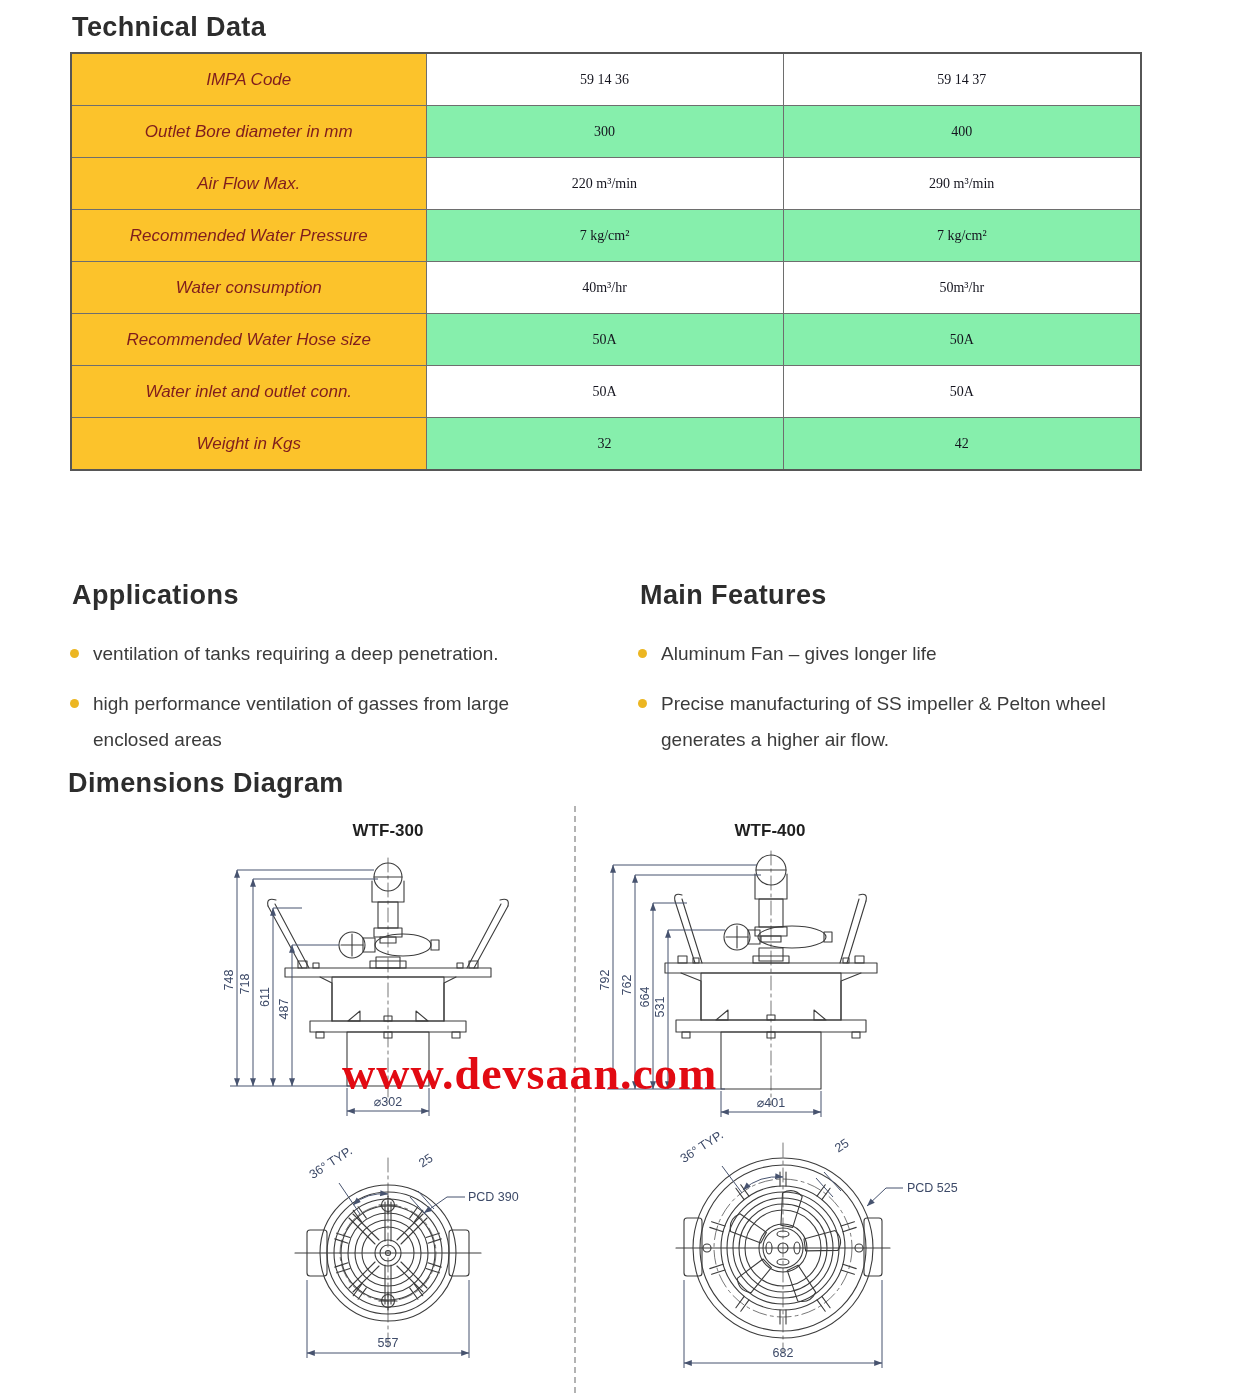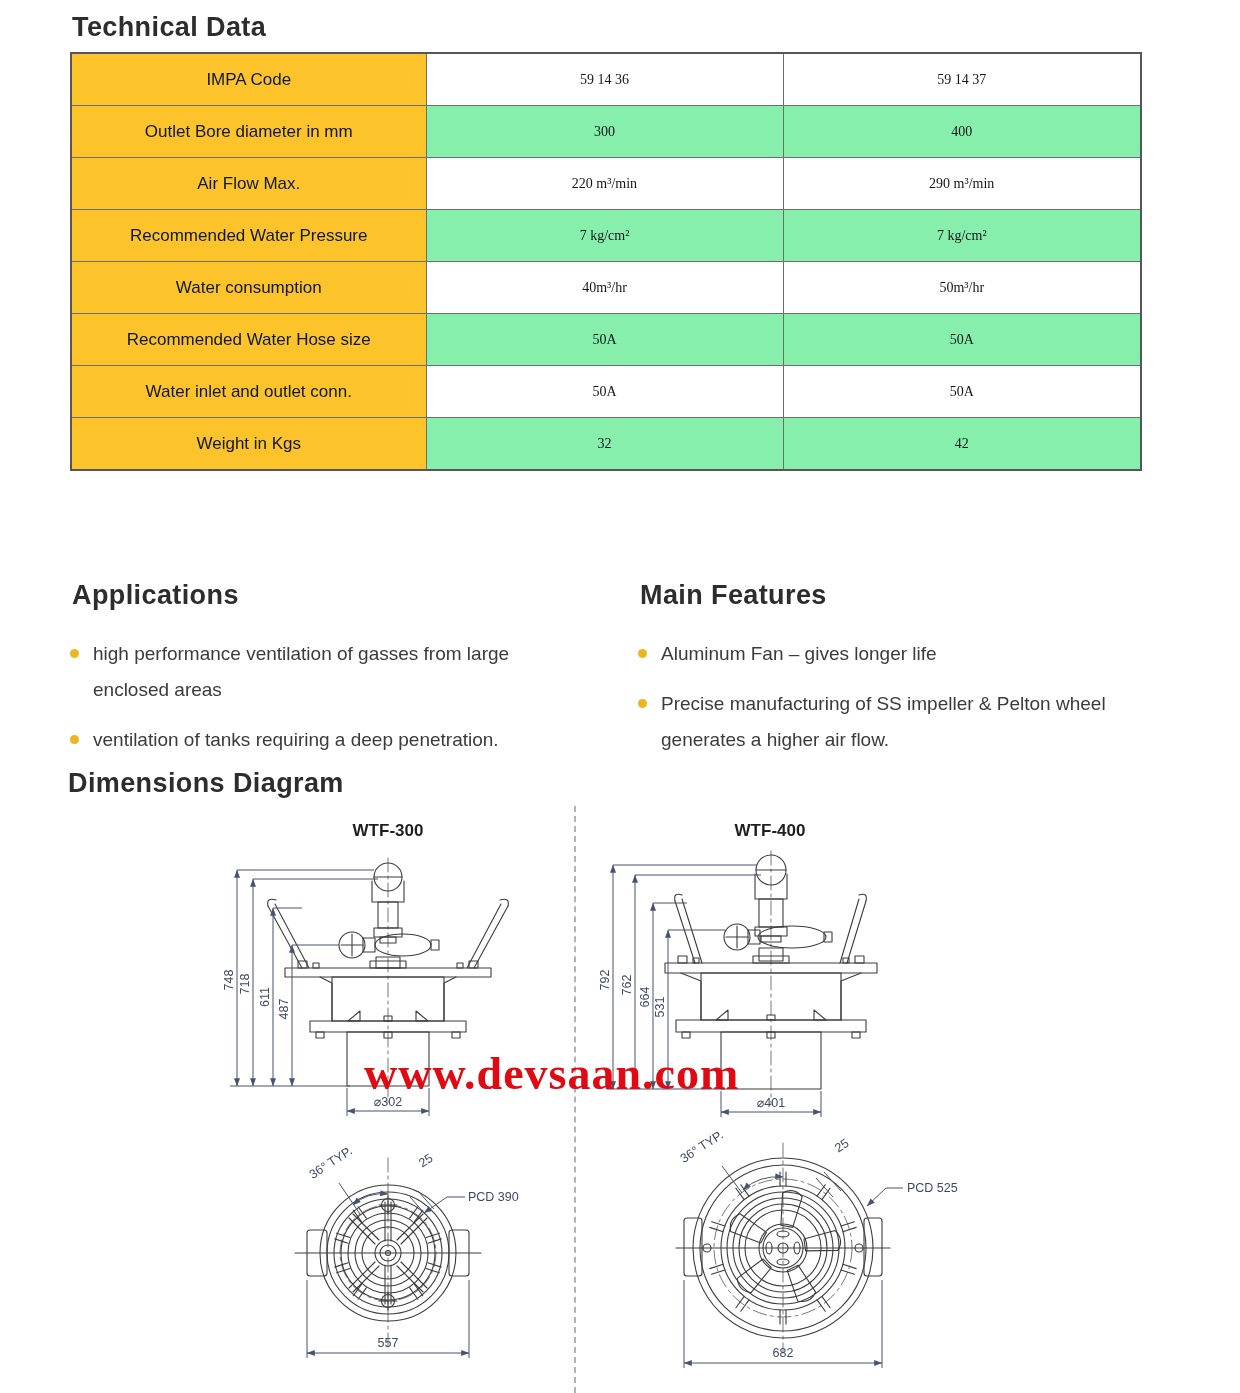--- a/index.html
+++ b/index.html
@@ -7,21 +7,21 @@
         font-family:"Liberation Sans",sans-serif;}
   .sec-h{position:absolute;font-size:27px;font-weight:700;color:#2d2d2d;letter-spacing:.4px;}
 
   
   table.tech{position:absolute;left:70px;top:52px;width:1070px;border-collapse:collapse;
              table-layout:fixed;border:2px solid #565656;}
   table.tech td{border:1px solid #6e6e6e;text-align:center;vertical-align:middle;padding:0;}
   tr.hrow td{height:82px;}
   tr.drow td{height:51px;}
   td.lab{background:#fcc32b;}
-  td.lab .lbl{font-size:17px;color:#0f172a;}
+  td.lab .lbl{font-style:italic;font-size:17px;color:#7f1d1d;}
   tr.hrow td.lab{font-style:normal;}
   .colhead{font-weight:700;font-size:19px;color:#3a3322;}
   .valhead{font-weight:700;font-size:19px;color:#232323;}
   td.val{font-family:"Liberation Serif",serif;font-size:14px;color:#14141e;background:#fff;}
   tr.alt td.val{background:#86efac;}
   tr.hrow td.vh{background:#e2ecf4;border-bottom:2px solid #222;}
 
   
   .blist{position:absolute;}
   .bitem{position:relative;padding-left:23px;font-size:19px;line-height:36px;color:#3b3b3b;
@@ -32,21 +32,21 @@
   
   .divider{position:absolute;left:574px;top:806px;height:587px;width:0;
            border-left:2px dashed #b3b3b3;}
   .dtitle{position:absolute;font-size:17px;font-weight:700;color:#1f1f1f;text-align:center;}
   svg{position:absolute;overflow:visible;}
   .draw{stroke:#3c3c3c;stroke-width:1.1;fill:none;stroke-linejoin:round;stroke-linecap:round;}
   .cl{stroke:#3c3c3c;stroke-width:.7;fill:none;stroke-dasharray:14 4 3 4;}
   .dim{stroke:#47536f;stroke-width:1;fill:none;}
   .dtext{font-family:"Liberation Sans",sans-serif;font-size:12.5px;fill:#3d4a68;stroke:none;}
 
-  .watermark{position:absolute;left:364px;top:1051px;font-family:"Liberation Serif",serif;
+  .watermark{position:absolute;left:342px;top:1051px;font-family:"Liberation Serif",serif;
              font-weight:700;font-size:46px;line-height:46px;color:#e20a12;letter-spacing:1px;
              white-space:nowrap;}
 </style>
 </head>
 <body>
 
 <div class="page">
 
   <div class="sec-h" style="left:72px;top:12px;">Technical Data</div>
 
@@ -97,25 +97,25 @@
       <td class="val">32</td>
       <td class="val">42</td>
     </tr>
   </tbody>
     </table>
 
   <div class="sec-h" style="left:72px;top:580px;">Applications</div>
   <div class="blist" style="left:70px;top:636px;width:490px;">
     <div class="bitem">
       <span class="dot"></span>
-      <span>high performance ventilation of gasses from large enclosed areas</span>
+      <span>ventilation of tanks requiring a deep penetration.</span>
     </div>
     <div class="bitem">
       <span class="dot"></span>
-      <span>ventilation of tanks requiring a deep penetration.</span>
+      <span>high performance ventilation of gasses from large enclosed areas</span>
     </div>
   </div>
 
   <div class="sec-h" style="left:640px;top:580px;">Main Features</div>
   <div class="blist" style="left:638px;top:636px;width:520px;">
     <div class="bitem">
       <span class="dot"></span>
       <span>Aluminum Fan – gives longer life</span>
     </div>
     <div class="bitem">

